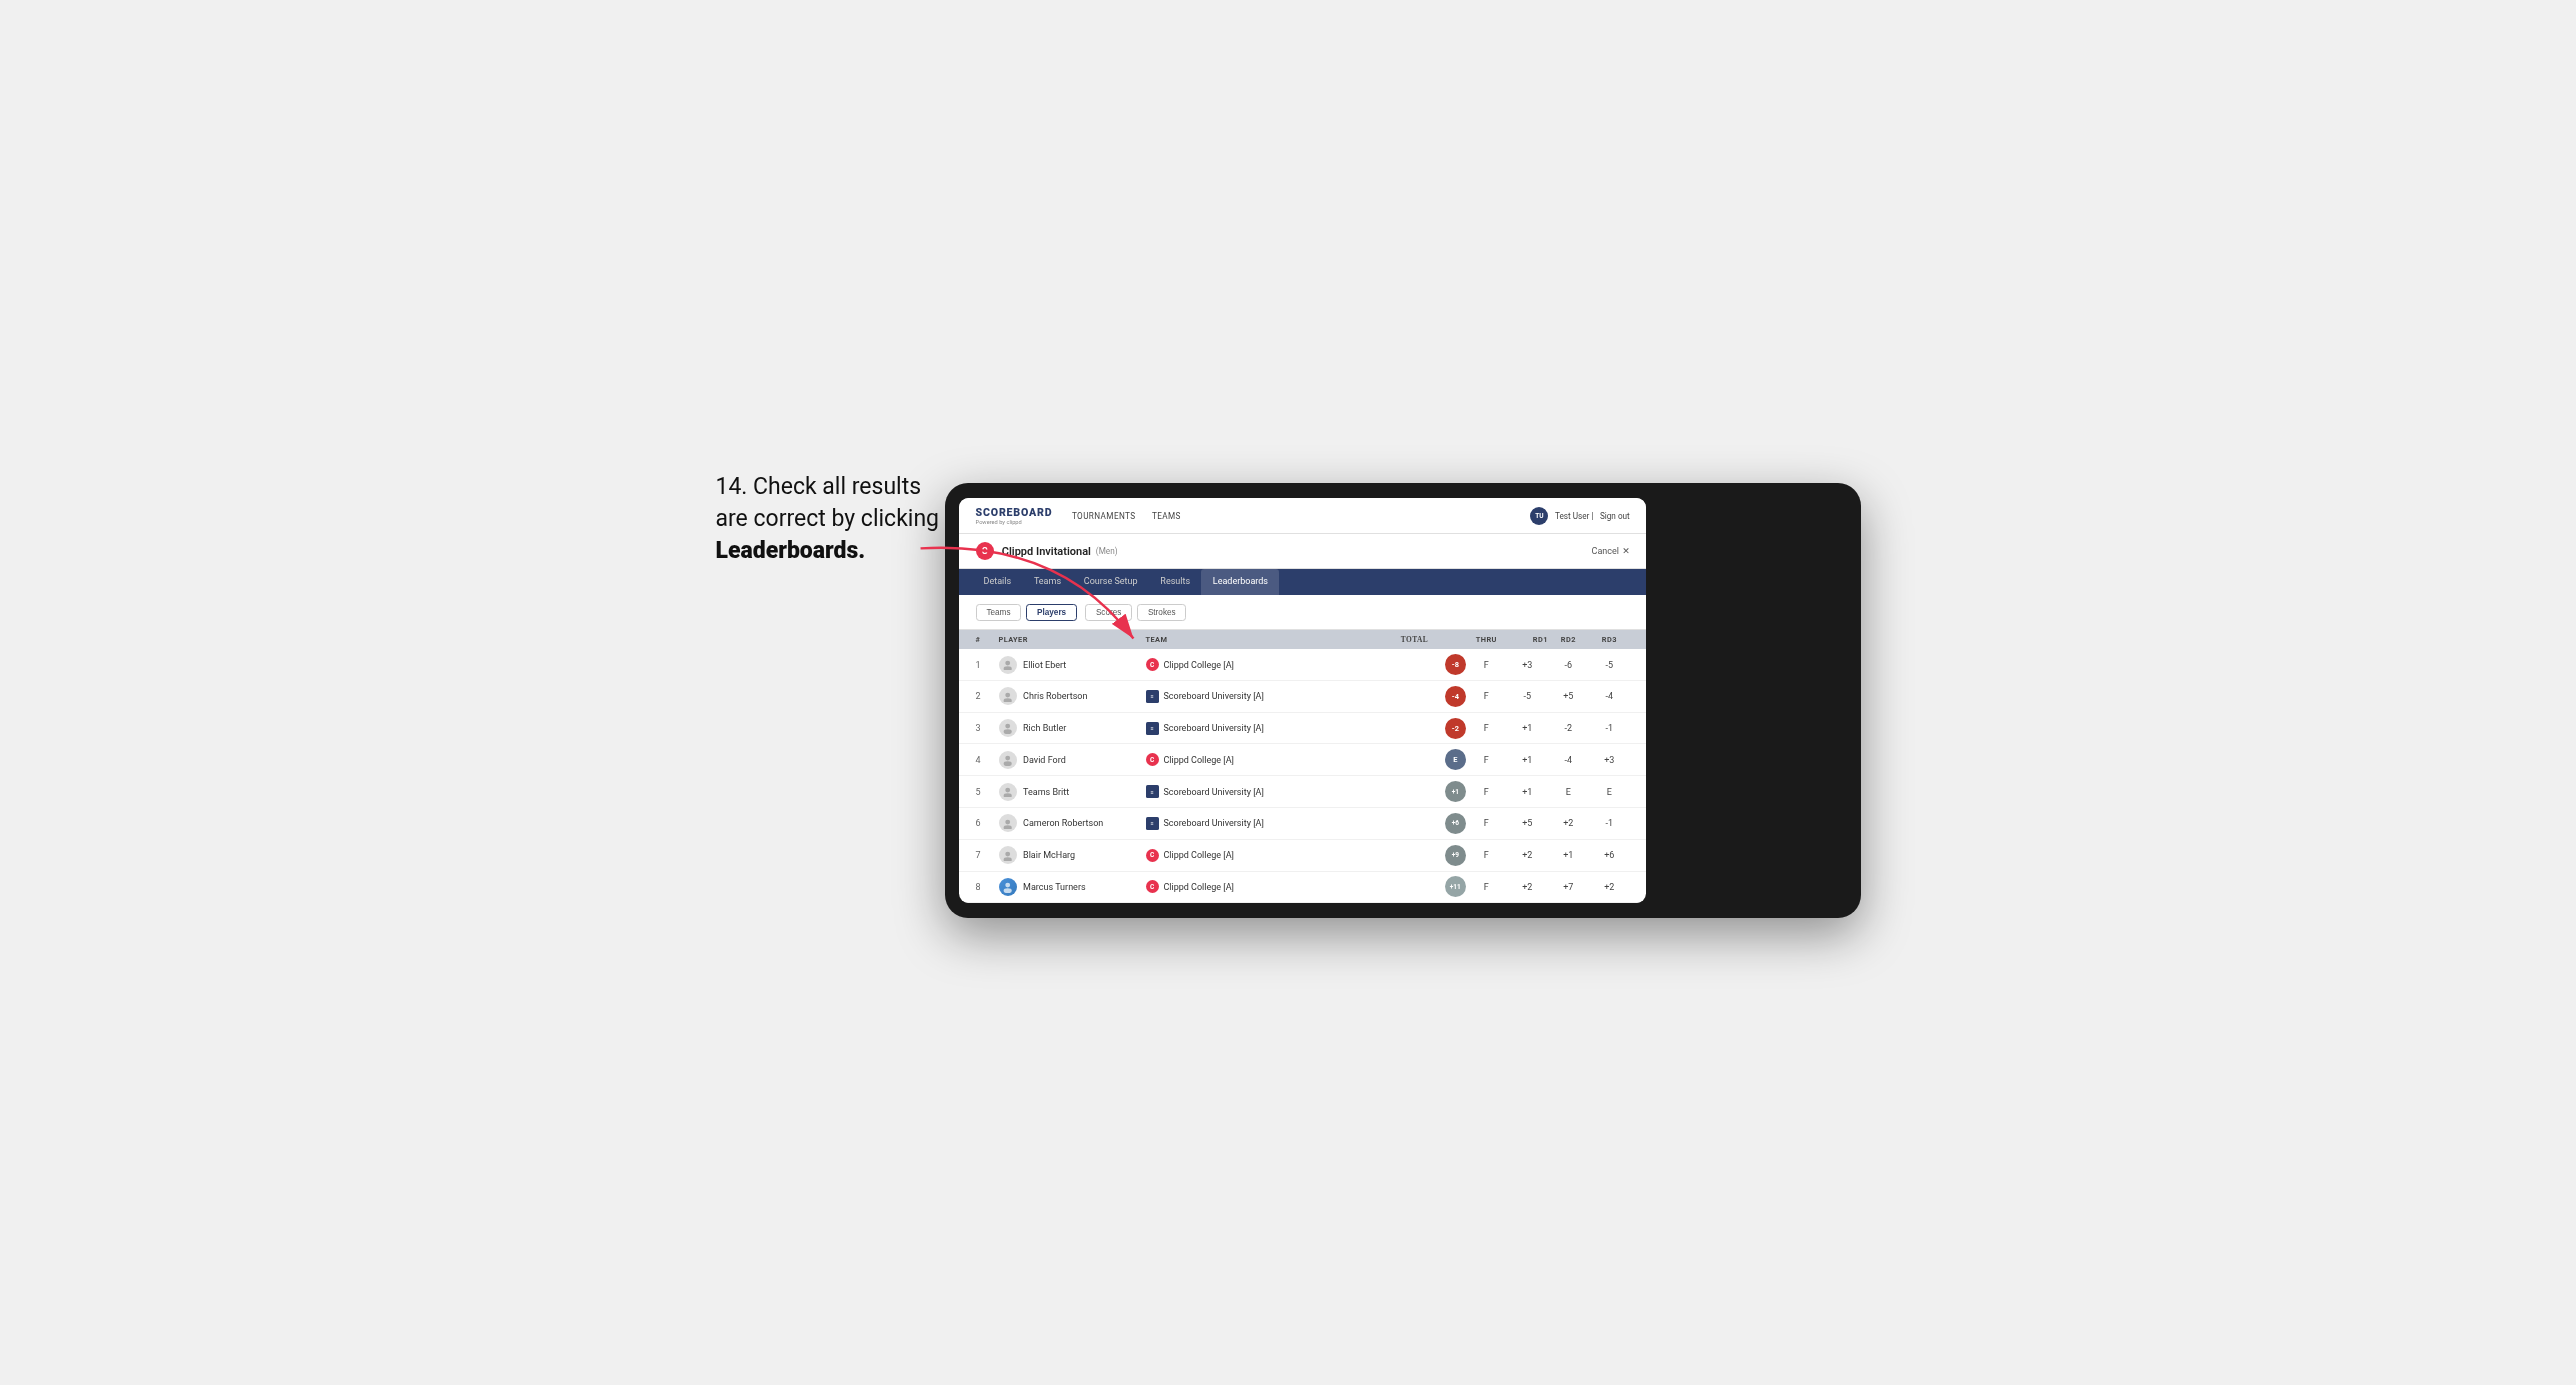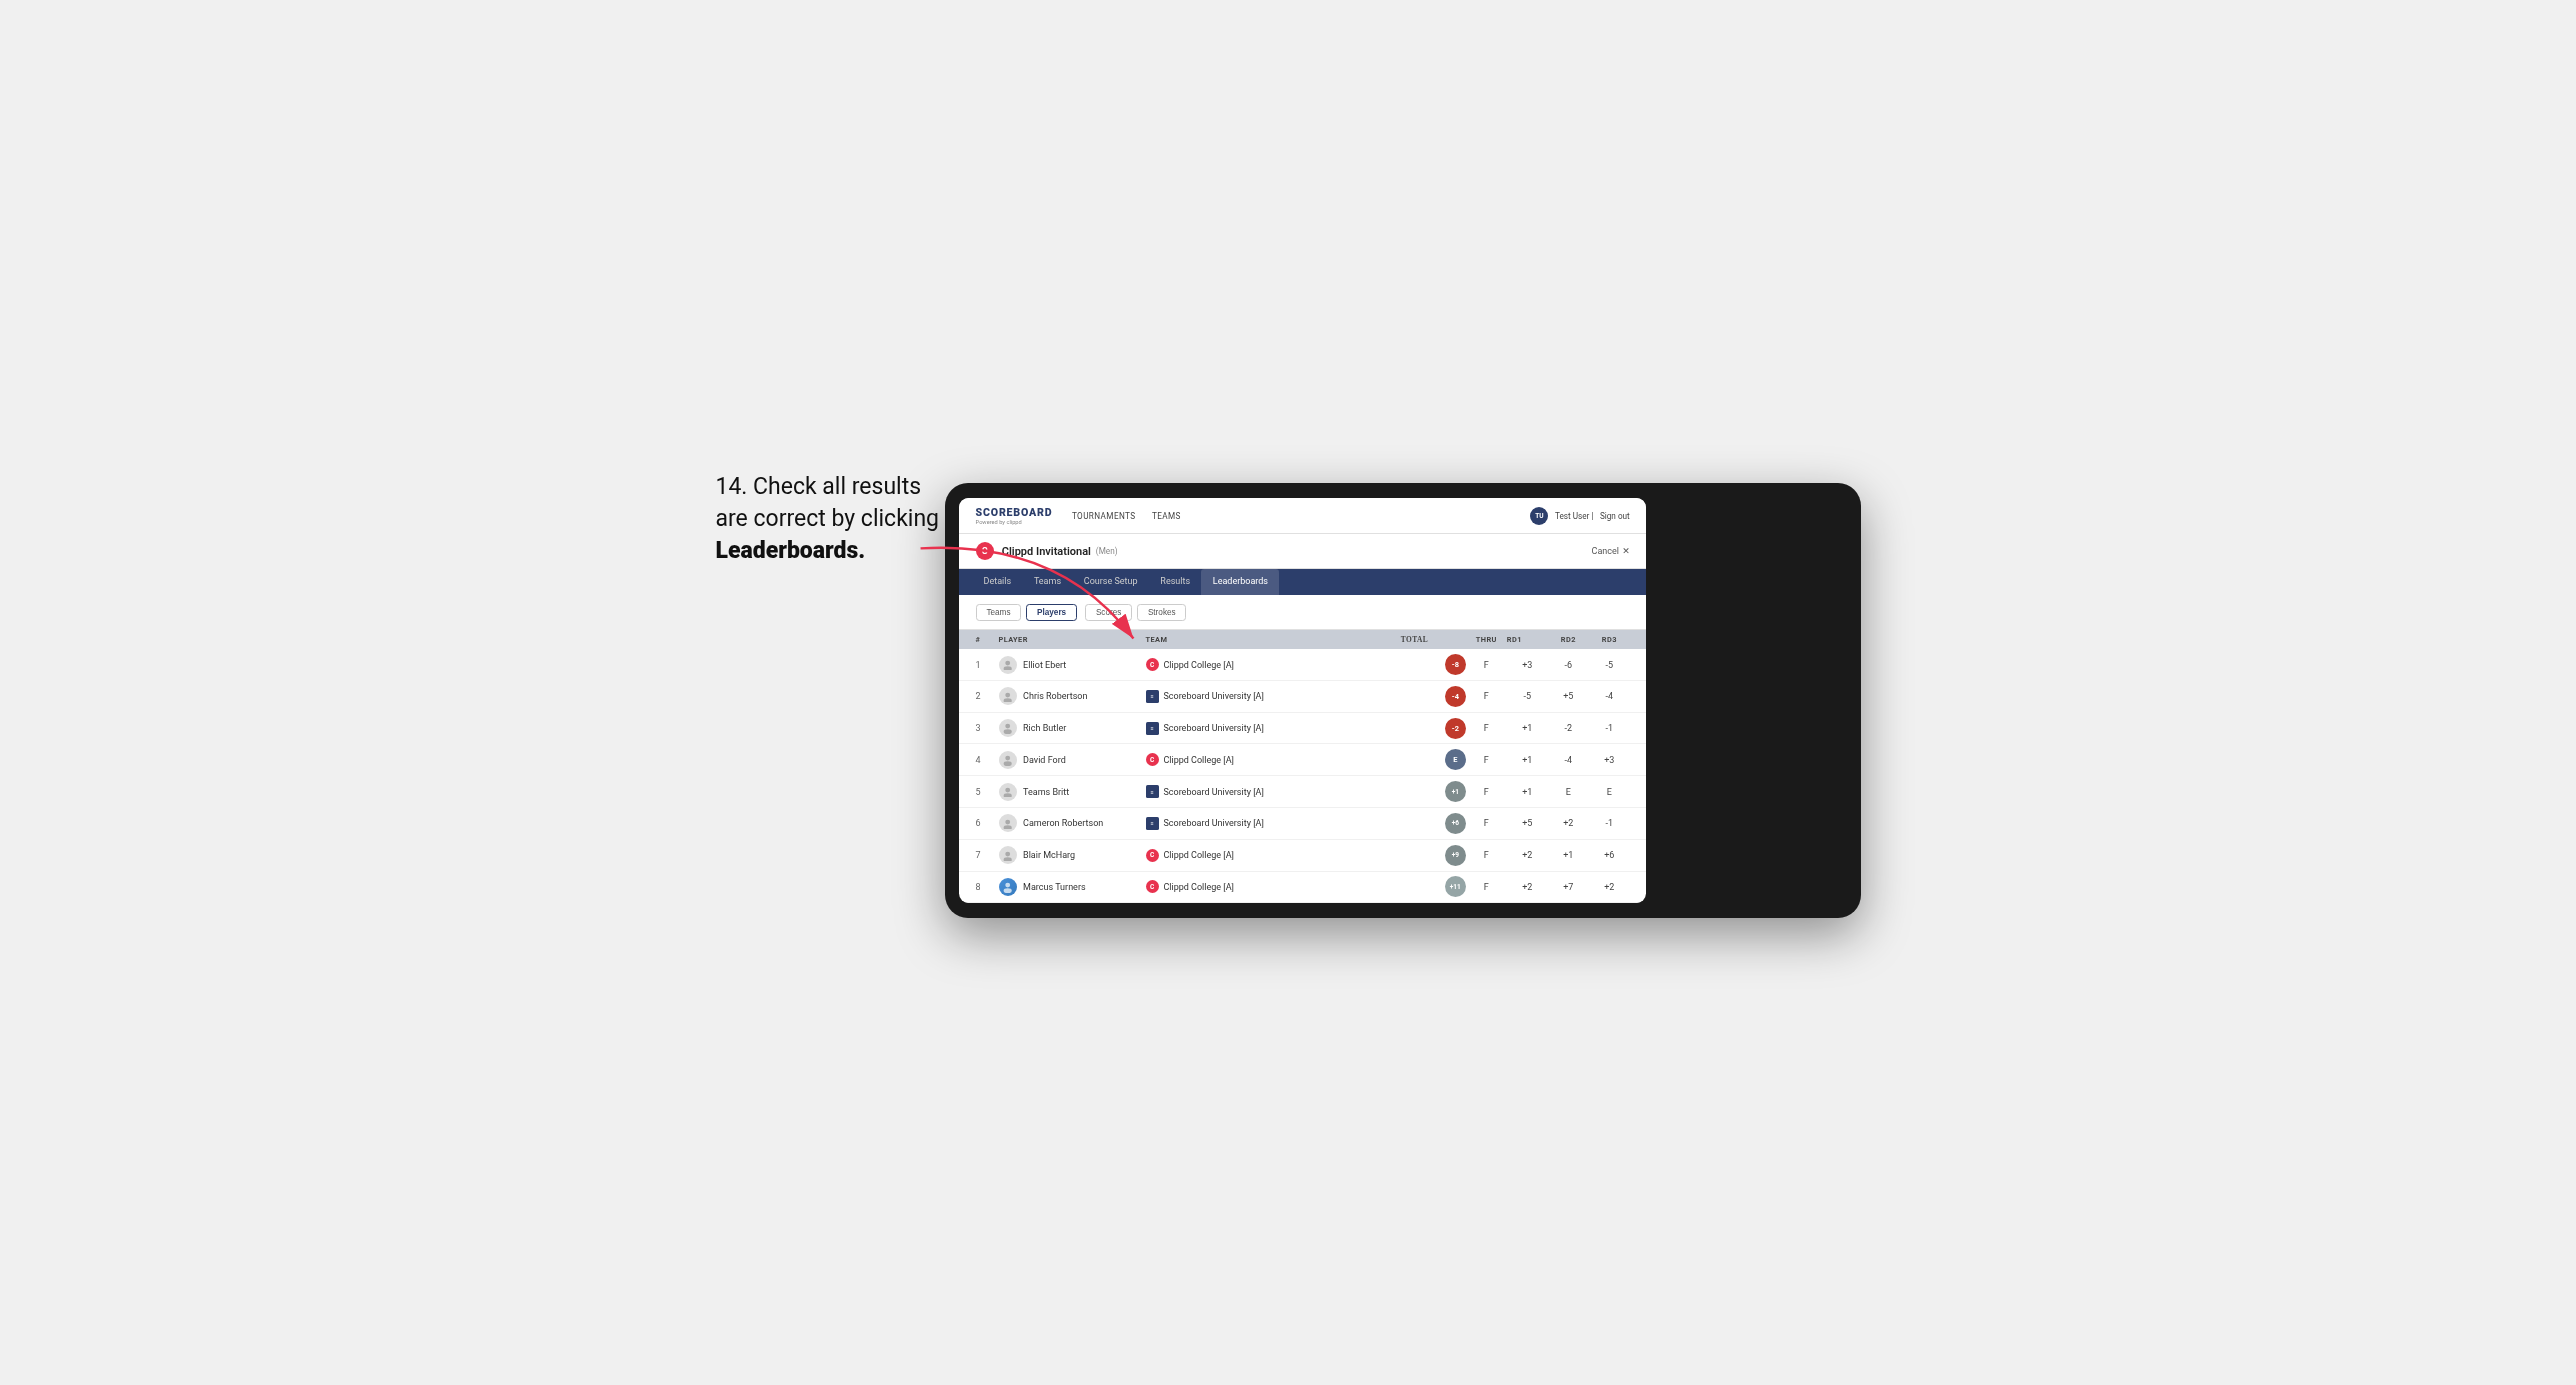--- a/index.html
+++ b/index.html
@@ -380,21 +380,21 @@
         <button class="filter-btn">Strokes</button>
       </div>
 
       <div class="leaderboard-table">
         <div class="table-header">
           <span>#</span>
           <span>PLAYER</span>
           <span>TEAM</span>
           <span style="text-align:left;font-family:Liberation Serif, serif;">TOTAL</span>
           <span style="text-align:center;">THRU</span>
-          <span style="text-align:left;">RD1</span>
+          <span style="text-align:right;">RD1</span>
           <span style="text-align:center;">RD2</span>
           <span style="text-align:center;">RD3</span>
         </div>
 
         <div class="table-row">
           <span class="row-num">1</span>
           <div class="player-cell">
             <div class="player-avatar">
               <svg width="11.4" height="11.4" viewBox="0 0 14 14">
                   <circle cx="7" cy="5" r="3" fill="#aaa"></circle>

